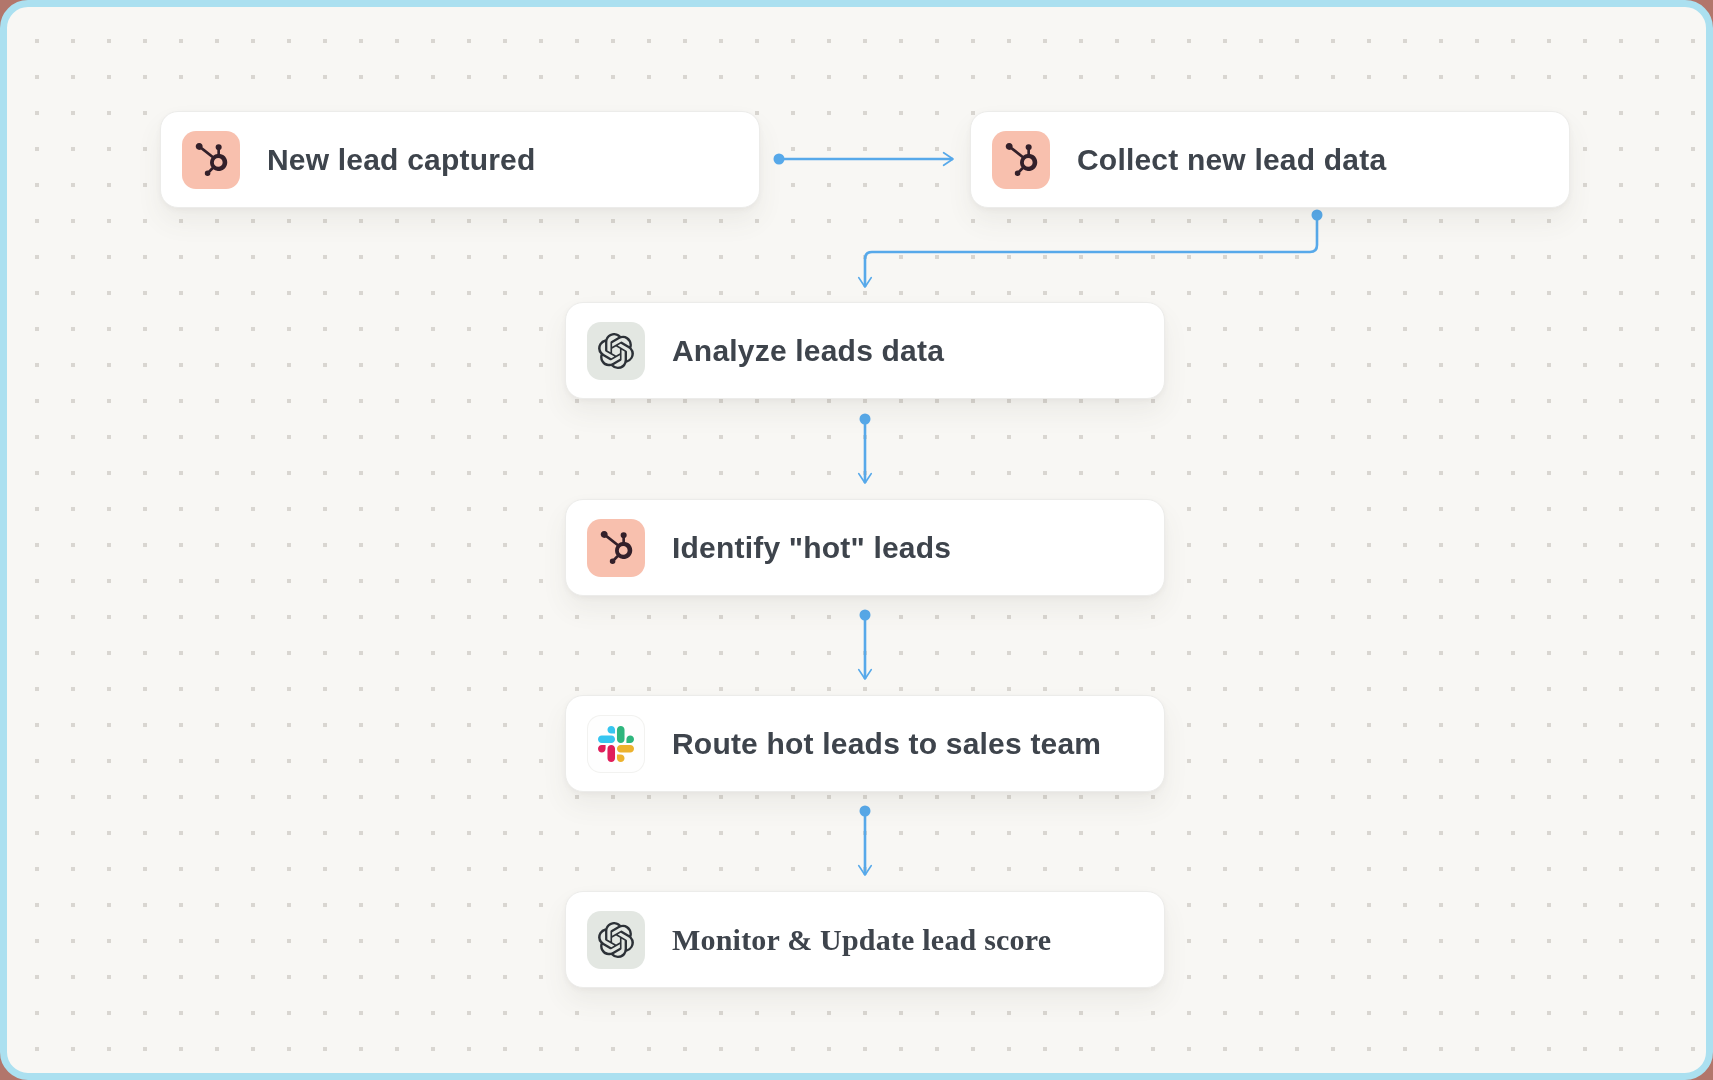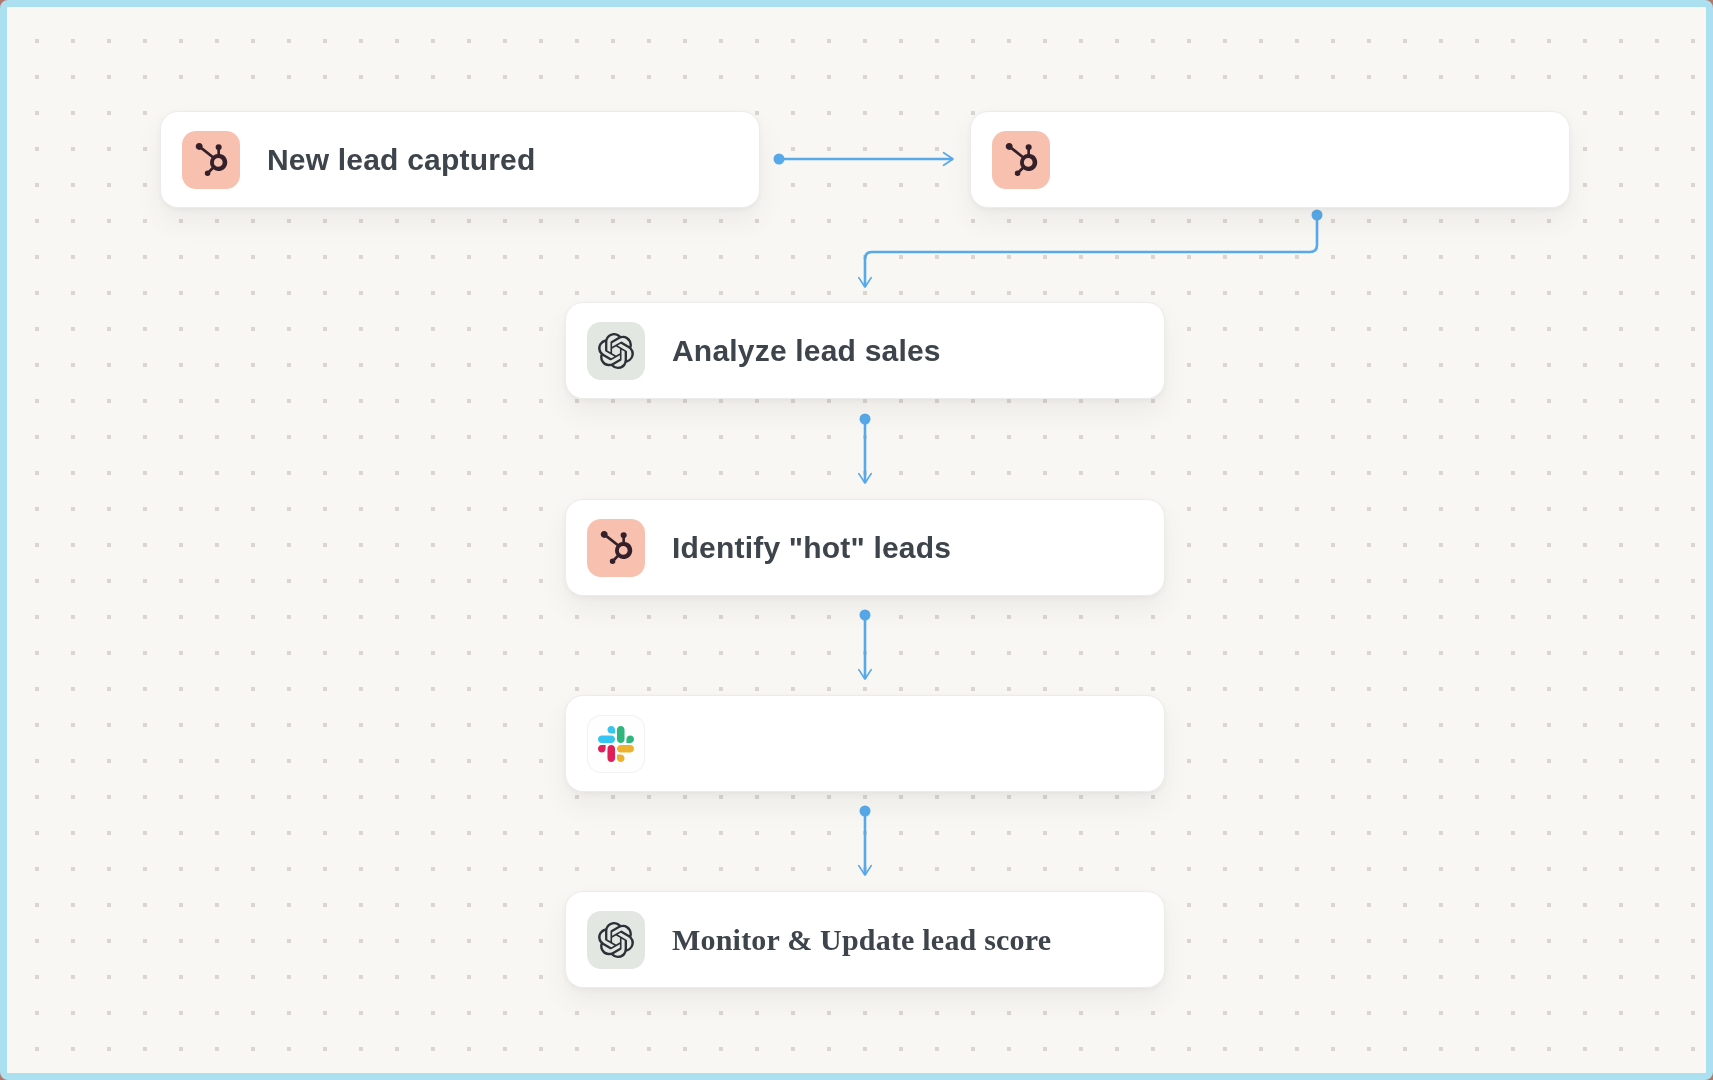--- a/index.html
+++ b/index.html
@@ -4,21 +4,21 @@
 <style>
   html,body{margin:0;padding:0;}
   body{
     width:1713px;height:1080px;
     background:#b2766b;
     font-family:"Liberation Sans",sans-serif;
     position:relative;overflow:hidden;
   }
   .canvas{
     position:absolute;inset:0;box-sizing:border-box;
-    border:7px solid #abe0f0;border-radius:8px;
+    border:7px solid #abe0f0;border-radius:28px;
     background-color:#f8f7f4;
     background-image:radial-gradient(circle,#d9d6d1 2.2px,transparent 2.4px);
     background-size:36px 36px;background-position:12px 16px;padding-left:48px;
   }
   .connectors{position:absolute;left:0;top:0;pointer-events:none;}
   .node{
     position:absolute;width:600px;height:97px;box-sizing:border-box;
     background:#ffffff;border:1px solid #ececea;border-radius:18px;
     box-shadow:0 14px 26px rgba(90,85,75,.07),0 2px 5px rgba(90,85,75,.05);
     display:flex;align-items:center;gap:27px;padding-left:21px;
@@ -78,49 +78,51 @@
     </span>
     <span class="label">New lead captured</span>
   </div>
 
   <div class="node n1">
     <span class="tile tile-hubspot">
       <svg width="33" height="33" viewBox="0 0 24 24" fill="#33202a">
           <path d="M18.164 7.93V5.084a2.198 2.198 0 0 0 1.267-1.978v-.067A2.2 2.2 0 0 0 17.238.845h-.067a2.2 2.2 0 0 0-2.193 2.193v.067a2.196 2.196 0 0 0 1.252 1.973l.013.006v2.852a6.22 6.22 0 0 0-2.969 1.31l.012-.01-7.828-6.095A2.497 2.497 0 1 0 4.3 4.656l-.012.006 7.697 5.991a6.176 6.176 0 0 0-1.038 3.446c0 1.343.425 2.588 1.147 3.607l-.013-.02-2.342 2.343a1.968 1.968 0 0 0-.58-.095h-.002a2.033 2.033 0 1 0 2.033 2.033 1.978 1.978 0 0 0-.1-.595l.005.014 2.317-2.317a6.247 6.247 0 1 0 4.782-11.134l-.036-.005zm-1.27 9.377a3.206 3.206 0 1 1 3.214-3.206v.002a3.206 3.206 0 0 1-3.206 3.206z"></path>
         </svg>
     </span>
+    <span class="label">Collect new lead data</span>
   </div>
 
   <div class="node n2">
     <span class="tile tile-openai">
       <svg width="36" height="36" viewBox="0 0 24 24" fill="#2c3137">
           <path d="M22.2819 9.8211a5.9847 5.9847 0 0 0-.5157-4.9108 6.0462 6.0462 0 0 0-6.5098-2.9A6.0651 6.0651 0 0 0 4.9807 4.1818a5.9847 5.9847 0 0 0-3.9977 2.9 6.0462 6.0462 0 0 0 .7427 7.0966 5.98 5.98 0 0 0 .511 4.9107 6.051 6.051 0 0 0 6.5146 2.9001A5.9847 5.9847 0 0 0 13.2599 24a6.0557 6.0557 0 0 0 5.7718-4.2058 5.9894 5.9894 0 0 0 3.9977-2.9001 6.0557 6.0557 0 0 0-.7475-7.0729zm-9.022 12.6081a4.4755 4.4755 0 0 1-2.8764-1.0408l.1419-.0804 4.7783-2.7582a.7948.7948 0 0 0 .3927-.6813v-6.7369l2.02 1.1686a.071.071 0 0 1 .038.052v5.5826a4.504 4.504 0 0 1-4.4945 4.4944zm-9.6607-4.1254a4.4708 4.4708 0 0 1-.5346-3.0137l.142.0852 4.783 2.7582a.7712.7712 0 0 0 .7806 0l5.8428-3.3685v2.3324a.0804.0804 0 0 1-.0332.0615L9.74 19.9502a4.4992 4.4992 0 0 1-6.1408-1.6464zM2.3408 7.8956a4.485 4.485 0 0 1 2.3655-1.9728V11.6a.7664.7664 0 0 0 .3879.6765l5.8144 3.3543-2.0201 1.1685a.0757.0757 0 0 1-.071 0l-4.8303-2.7865A4.504 4.504 0 0 1 2.3408 7.8956zm16.5963 3.8558L13.1038 8.364 15.1192 7.2a.0757.0757 0 0 1 .071 0l4.8303 2.7913a4.4944 4.4944 0 0 1-.6765 8.1042v-5.6772a.79.79 0 0 0-.407-.667zm2.0107-3.0231l-.142-.0852-4.7735-2.7818a.7759.7759 0 0 0-.7854 0L9.409 9.2297V6.8974a.0662.0662 0 0 1 .0284-.0615l4.8303-2.7866a4.4992 4.4992 0 0 1 6.6802 4.66zM8.3065 12.863l-2.02-1.1638a.0804.0804 0 0 1-.038-.0567V6.0742a4.4992 4.4992 0 0 1 7.3757-3.4537l-.142.0805L8.704 5.459a.7948.7948 0 0 0-.3927.6813zm1.0976-2.3654l2.602-1.4998 2.6069 1.4998v2.9994l-2.5974 1.4997-2.6067-1.4997Z"></path>
         </svg>
     </span>
-    <span class="label">Analyze lead sales</span>
+    <span class="label">Analyze leads data</span>
   </div>
 
   <div class="node n3">
     <span class="tile tile-hubspot">
       <svg width="33" height="33" viewBox="0 0 24 24" fill="#33202a">
           <path d="M18.164 7.93V5.084a2.198 2.198 0 0 0 1.267-1.978v-.067A2.2 2.2 0 0 0 17.238.845h-.067a2.2 2.2 0 0 0-2.193 2.193v.067a2.196 2.196 0 0 0 1.252 1.973l.013.006v2.852a6.22 6.22 0 0 0-2.969 1.31l.012-.01-7.828-6.095A2.497 2.497 0 1 0 4.3 4.656l-.012.006 7.697 5.991a6.176 6.176 0 0 0-1.038 3.446c0 1.343.425 2.588 1.147 3.607l-.013-.02-2.342 2.343a1.968 1.968 0 0 0-.58-.095h-.002a2.033 2.033 0 1 0 2.033 2.033 1.978 1.978 0 0 0-.1-.595l.005.014 2.317-2.317a6.247 6.247 0 1 0 4.782-11.134l-.036-.005zm-1.27 9.377a3.206 3.206 0 1 1 3.214-3.206v.002a3.206 3.206 0 0 1-3.206 3.206z"></path>
         </svg>
     </span>
     <span class="label">Identify "hot" leads</span>
   </div>
 
   <div class="node n4">
     <span class="tile tile-slack">
       <svg width="36" height="36" viewBox="0 0 122.8 122.8">
         <path d="M25.8 77.6c0 7.1-5.8 12.9-12.9 12.9S0 84.7 0 77.6s5.8-12.9 12.9-12.9h12.9v12.9zm6.5 0c0-7.1 5.8-12.9 12.9-12.9s12.9 5.8 12.9 12.9v32.3c0 7.1-5.8 12.9-12.9 12.9s-12.9-5.8-12.9-12.9V77.6z" fill="#E01E5A"></path>
         <path d="M45.2 25.8c-7.1 0-12.9-5.8-12.9-12.9S38.1 0 45.2 0s12.9 5.8 12.9 12.9v12.9H45.2zm0 6.5c7.1 0 12.9 5.8 12.9 12.9s-5.8 12.9-12.9 12.9H12.9C5.8 58.1 0 52.3 0 45.2s5.8-12.9 12.9-12.9h32.3z" fill="#36C5F0"></path>
         <path d="M97 45.2c0-7.1 5.8-12.9 12.9-12.9s12.9 5.8 12.9 12.9-5.8 12.9-12.9 12.9H97V45.2zm-6.5 0c0 7.1-5.8 12.9-12.9 12.9s-12.9-5.8-12.9-12.9V12.9C64.7 5.8 70.5 0 77.6 0s12.9 5.8 12.9 12.9v32.3z" fill="#2EB67D"></path>
         <path d="M77.6 97c7.1 0 12.9 5.8 12.9 12.9s-5.8 12.9-12.9 12.9-12.9-5.8-12.9-12.9V97h12.9zm0-6.5c-7.1 0-12.9-5.8-12.9-12.9s5.8-12.9 12.9-12.9h32.3c7.1 0 12.9 5.8 12.9 12.9s-5.8 12.9-12.9 12.9H77.6z" fill="#ECB22E"></path>
       </svg>
     </span>
+    <span class="label">Route hot leads to sales team</span>
   </div>
 
   <div class="node n5">
     <span class="tile tile-openai">
       <svg width="36" height="36" viewBox="0 0 24 24" fill="#2c3137">
           <path d="M22.2819 9.8211a5.9847 5.9847 0 0 0-.5157-4.9108 6.0462 6.0462 0 0 0-6.5098-2.9A6.0651 6.0651 0 0 0 4.9807 4.1818a5.9847 5.9847 0 0 0-3.9977 2.9 6.0462 6.0462 0 0 0 .7427 7.0966 5.98 5.98 0 0 0 .511 4.9107 6.051 6.051 0 0 0 6.5146 2.9001A5.9847 5.9847 0 0 0 13.2599 24a6.0557 6.0557 0 0 0 5.7718-4.2058 5.9894 5.9894 0 0 0 3.9977-2.9001 6.0557 6.0557 0 0 0-.7475-7.0729zm-9.022 12.6081a4.4755 4.4755 0 0 1-2.8764-1.0408l.1419-.0804 4.7783-2.7582a.7948.7948 0 0 0 .3927-.6813v-6.7369l2.02 1.1686a.071.071 0 0 1 .038.052v5.5826a4.504 4.504 0 0 1-4.4945 4.4944zm-9.6607-4.1254a4.4708 4.4708 0 0 1-.5346-3.0137l.142.0852 4.783 2.7582a.7712.7712 0 0 0 .7806 0l5.8428-3.3685v2.3324a.0804.0804 0 0 1-.0332.0615L9.74 19.9502a4.4992 4.4992 0 0 1-6.1408-1.6464zM2.3408 7.8956a4.485 4.485 0 0 1 2.3655-1.9728V11.6a.7664.7664 0 0 0 .3879.6765l5.8144 3.3543-2.0201 1.1685a.0757.0757 0 0 1-.071 0l-4.8303-2.7865A4.504 4.504 0 0 1 2.3408 7.8956zm16.5963 3.8558L13.1038 8.364 15.1192 7.2a.0757.0757 0 0 1 .071 0l4.8303 2.7913a4.4944 4.4944 0 0 1-.6765 8.1042v-5.6772a.79.79 0 0 0-.407-.667zm2.0107-3.0231l-.142-.0852-4.7735-2.7818a.7759.7759 0 0 0-.7854 0L9.409 9.2297V6.8974a.0662.0662 0 0 1 .0284-.0615l4.8303-2.7866a4.4992 4.4992 0 0 1 6.6802 4.66zM8.3065 12.863l-2.02-1.1638a.0804.0804 0 0 1-.038-.0567V6.0742a4.4992 4.4992 0 0 1 7.3757-3.4537l-.142.0805L8.704 5.459a.7948.7948 0 0 0-.3927.6813zm1.0976-2.3654l2.602-1.4998 2.6069 1.4998v2.9994l-2.5974 1.4997-2.6067-1.4997Z"></path>
         </svg>
     </span>
     <span class="label">Monitor &amp; Update lead score</span>
   </div>

